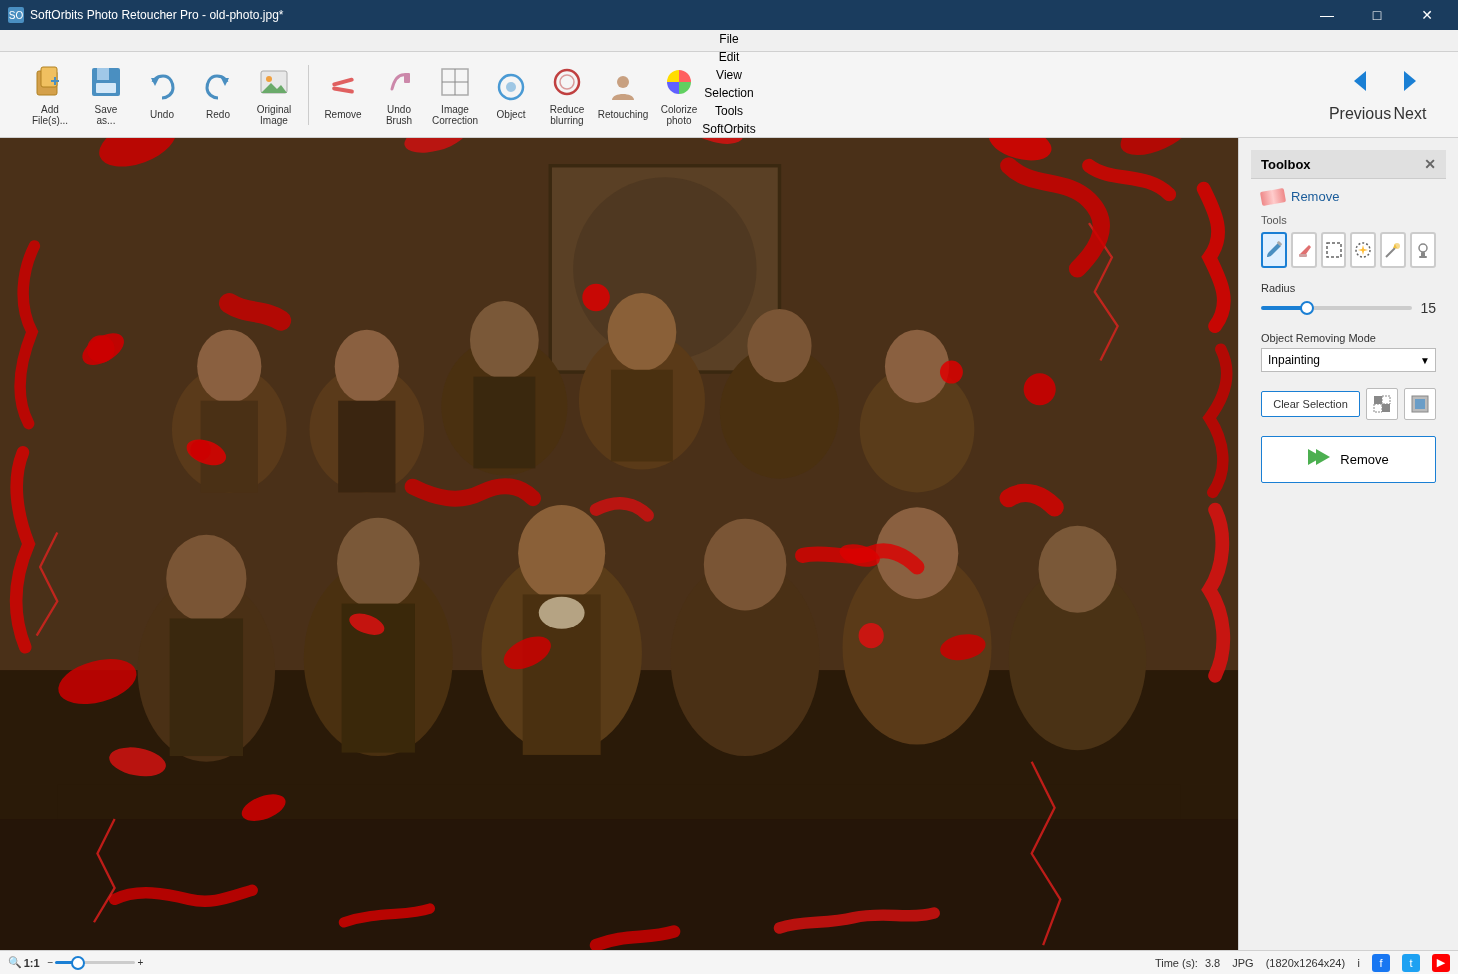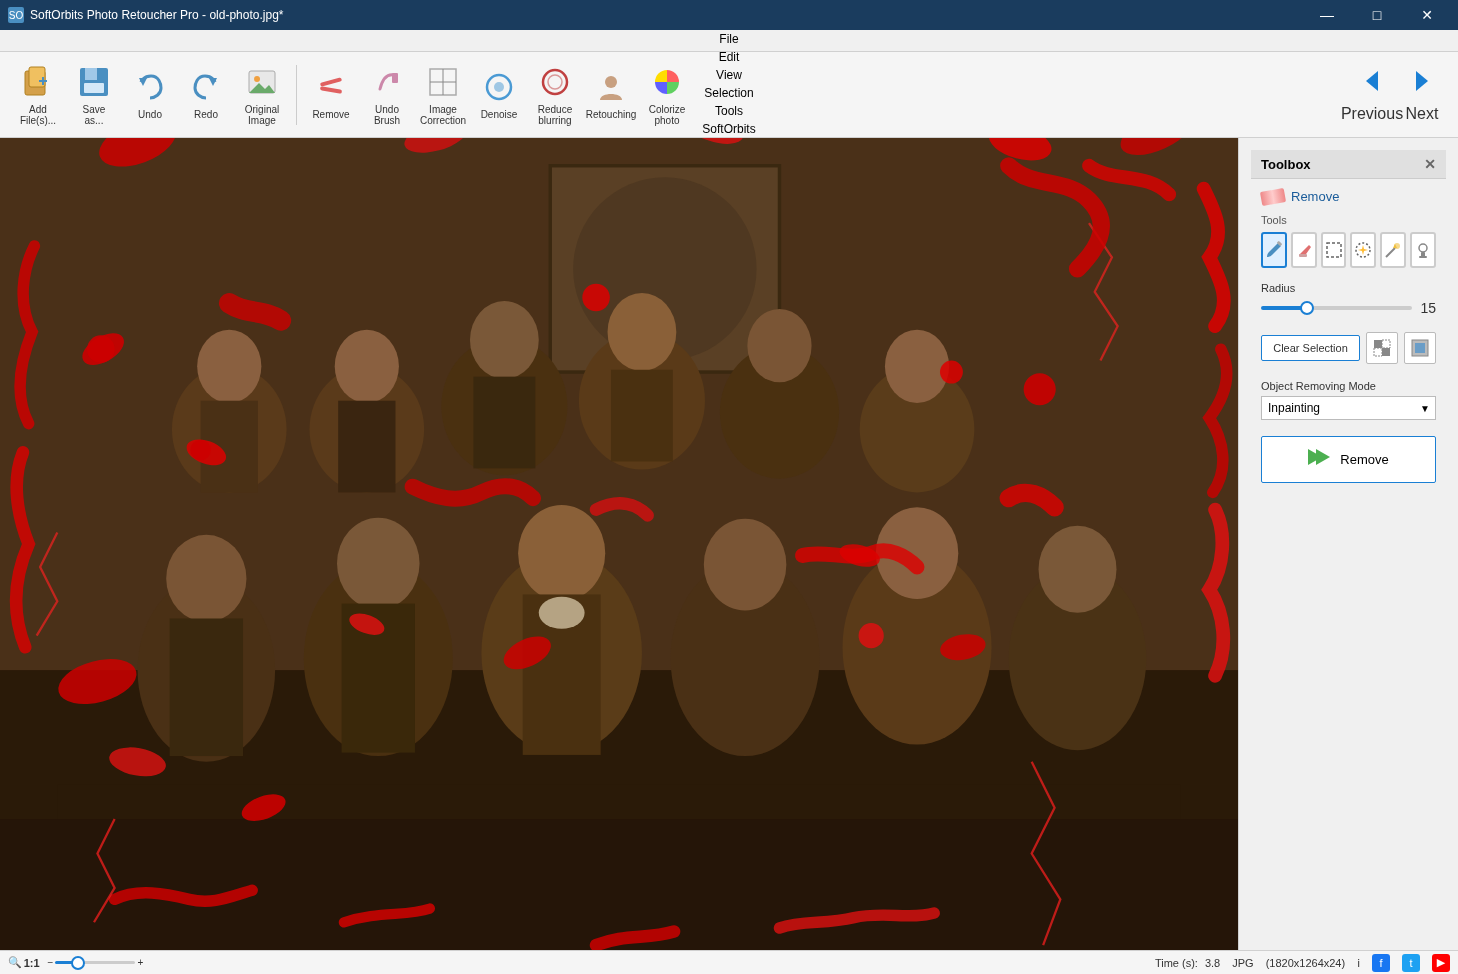--- a/index.html
+++ b/index.html
@@ -36,21 +36,21 @@
       font-size: 12px;
     }
 
     
     #toolbar {
       background: #f5f5f5;
       border-bottom: 1px solid #d0d0d0;
       height: 86px;
       display: flex;
       align-items: center;
-      padding: 4px 12px;
+      padding: 4px 24px;
       gap: 4px;
     }
     .toolbar-btn {
       display: flex;
       flex-direction: column;
       align-items: center;
       justify-content: center;
       width: 52px;
       height: 76px;
       cursor: pointer;
@@ -425,21 +425,21 @@
     </div>
     <span>Image<br>Correction</span>
   </div>
   <div class="toolbar-btn">
     <div class="toolbar-icon">
       <svg width="34" height="34" viewBox="0 0 34 34">
         <circle cx="17" cy="17" r="12" fill="none" stroke="#4a9ad4" stroke-width="2.5"></circle>
         <circle cx="17" cy="17" r="5" fill="#4a9ad4" opacity="0.5"></circle>
       </svg>
     </div>
-    <span>Denoise</span>
+    <span>Object</span>
   </div>
   <div class="toolbar-btn">
     <div class="toolbar-icon">
       <svg width="34" height="34" viewBox="0 0 34 34">
         <circle cx="17" cy="17" r="12" fill="none" stroke="#c04040" stroke-width="2.5"></circle>
         <circle cx="17" cy="17" r="7" fill="none" stroke="#c04040" stroke-width="1.5" opacity="0.5"></circle>
       </svg>
     </div>
     <span>Reduce<br>blurring</span>
   </div>
@@ -673,50 +673,50 @@
         </div>
       </div>
 
       <div>
         <div class="radius-row">
           <span class="radius-label">Radius</span>
         </div>
         <div class="radius-row" style="margin-top:-10px;">
           <input type="range" min="1" max="50" value="15" style="flex: 1 1 0%;">
           <span class="radius-value">15</span>
-        </div>
-      </div>
-
-      <div id="selection-row">
-        <button class="clear-sel-btn">Clear Selection</button>
-        <div class="sel-icon-btn" title="Invert Selection">
-          <svg width="20" height="20" viewBox="0 0 20 20">
-            <rect x="2" y="2" width="8" height="8" fill="#888"></rect>
-            <rect x="10" y="10" width="8" height="8" fill="#888"></rect>
-            <rect x="10" y="2" width="8" height="8" fill="none" stroke="#888" stroke-width="1" stroke-dasharray="2,1"></rect>
-            <rect x="2" y="10" width="8" height="8" fill="none" stroke="#888" stroke-width="1" stroke-dasharray="2,1"></rect>
-          </svg>
-        </div>
-        <div class="sel-icon-btn" title="Select All">
-          <svg width="20" height="20" viewBox="0 0 20 20">
-            <rect x="2" y="2" width="16" height="16" fill="#bbb" stroke="#888" stroke-width="1"></rect>
-            <rect x="5" y="5" width="10" height="10" fill="#1a7fd4" opacity="0.5"></rect>
-          </svg>
         </div>
       </div>
 
       <div>
         <div class="mode-label">Object Removing Mode</div>
         <div class="mode-select-wrap">
           <select class="mode-select">
             <option>Inpainting</option>
             <option>Content-Aware Fill</option>
             <option>Solid Color</option>
           </select>
           <span class="mode-select-arrow">▼</span>
+        </div>
+      </div>
+
+      <div id="selection-row">
+        <button class="clear-sel-btn">Clear Selection</button>
+        <div class="sel-icon-btn" title="Invert Selection">
+          <svg width="20" height="20" viewBox="0 0 20 20">
+            <rect x="2" y="2" width="8" height="8" fill="#888"></rect>
+            <rect x="10" y="10" width="8" height="8" fill="#888"></rect>
+            <rect x="10" y="2" width="8" height="8" fill="none" stroke="#888" stroke-width="1" stroke-dasharray="2,1"></rect>
+            <rect x="2" y="10" width="8" height="8" fill="none" stroke="#888" stroke-width="1" stroke-dasharray="2,1"></rect>
+          </svg>
+        </div>
+        <div class="sel-icon-btn" title="Select All">
+          <svg width="20" height="20" viewBox="0 0 20 20">
+            <rect x="2" y="2" width="16" height="16" fill="#bbb" stroke="#888" stroke-width="1"></rect>
+            <rect x="5" y="5" width="10" height="10" fill="#1a7fd4" opacity="0.5"></rect>
+          </svg>
         </div>
       </div>
 
       <button class="remove-btn">
         <span class="remove-btn-arrow">
           <svg width="24" height="20" viewBox="0 0 24 20">
             <polygon points="0,2 14,10 0,18" fill="#4caf50"></polygon>
             <polygon points="8,2 22,10 8,18" fill="#4caf50"></polygon>
           </svg>
         </span>

